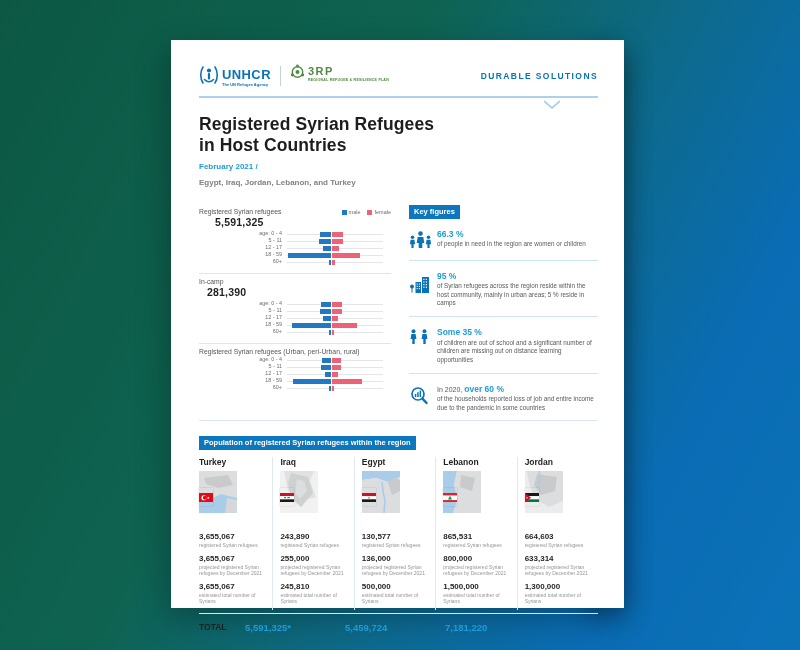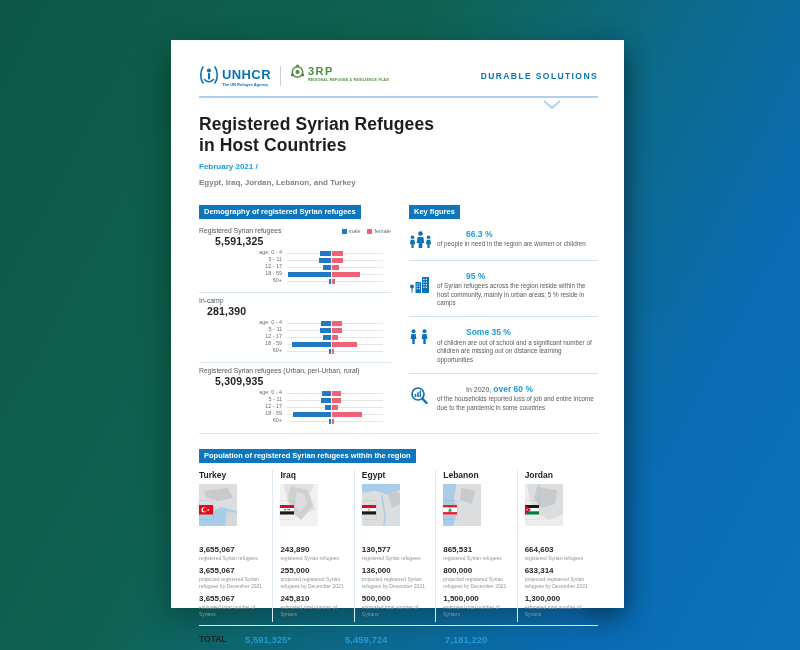--- a/index.html
+++ b/index.html
@@ -54,21 +54,21 @@
   .p-area { position:relative; height:7px; width:96px; }
   .p-grid { position:absolute; left:0; right:0; top:3px; height:1px; background:#e5e5e5; }
   .p-m { position:absolute; top:1px; height:5px; right:52px; }
   .p-f { position:absolute; top:1px; height:5px; left:45px; }
   .hdiv { height:1px; background:#d9e7f3; margin:7px 0 2px 0; }
 
   
   .kf-item { display:flex; margin-top:10px; }
   .kf-icon { width:28px; flex:none; padding-top:2px; }
   .kf-body { flex:1; }
-  .kf-head { font-size:8.5px; line-height:1.2;margin-left:29px; }
+  .kf-head { font-size:8.5px; line-height:1.2; }
   .kf-prefix { color:#58595b; font-weight:normal; font-size:7px; }
   .kf-hl { color:#1e9cd7; font-weight:bold; }
   .kf-text { font-size:6.3px; color:#58595b; line-height:1.38; margin-top:1px; }
   .kf-div { height:1px; background:#cfe3f2; margin:8px 0 0 0; }
 
   .full-div { height:1px; background:#d9e7f3; margin-top:8px; }
 
   
   .pop-chip-row { margin-top:10px; }
   .countries { display:flex; margin-top:7px; }
@@ -149,21 +149,20 @@
       <div>Registered Syrian Refugees</div>
       <div>in Host Countries</div>
     </div>
     <div class="subtitle">
       <span class="date">February 2021 /</span><span class="countries"> Egypt, Iraq, Jordan, Lebanon, and Turkey</span>
     </div>
 
     <div class="main">
 
       <div class="col-demo">
-        <span class="chip">Demography of registered Syrian refugees</span>
 
         <div class="chart-head">
           <span class="p-title">Registered Syrian refugees</span>
           <span class="legend">
             <span><i class="sw sw-male" style="background: rgb(32, 121, 194);"></i><span>male</span></span>
             <span><i class="sw sw-female" style="background: rgb(239, 97, 118);"></i><span>female</span></span>
           </span>
         </div>
         <div class="p-total">5,591,325</div>
         <div class="p-rows">
@@ -254,21 +253,20 @@
                 <i class="p-m" style="width: 1.98px; background: rgb(32, 121, 194);"></i>
                 <i class="p-f" style="width: 1.98px; background: rgb(239, 97, 118);"></i>
               </span>
             </div>
           </div>
         <div class="hdiv"></div>
 
         <div class="chart-head" style="margin-top:4px;">
           <span class="p-title">Registered Syrian refugees (Urban, peri-Urban, rural)</span>
         </div>
-        <div class="p-total">5,309,935</div>
         <div class="p-rows">
             <div class="p-row">
               <span class="p-lab">age: 0 - 4</span>
               <span class="p-area">
                 <i class="p-grid"></i>
                 <i class="p-m" style="width: 9px; background: rgb(32, 121, 194);"></i>
                 <i class="p-f" style="width: 9px; background: rgb(239, 97, 118);"></i>
               </span>
             </div>
             <div class="p-row">

